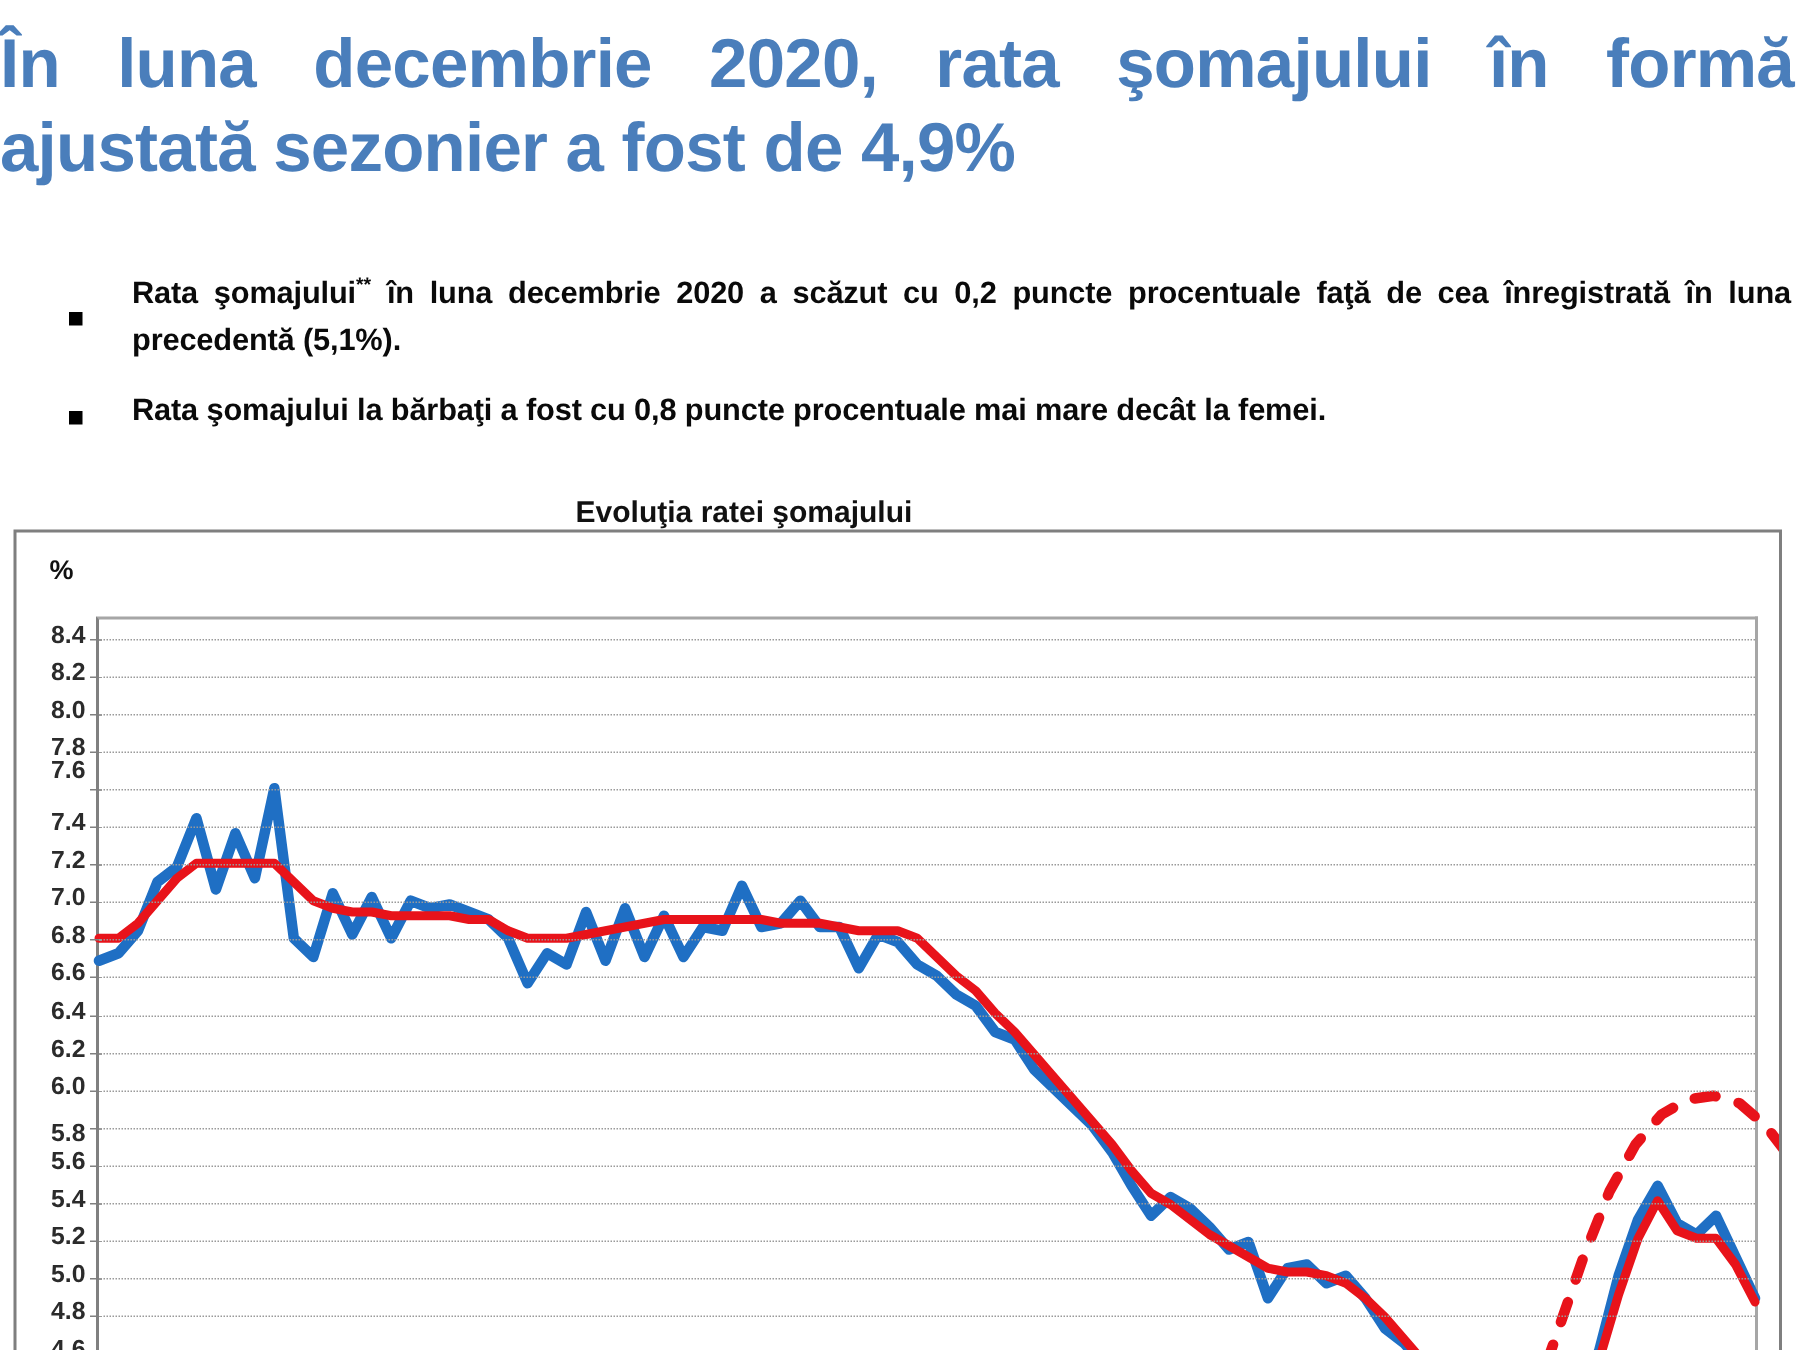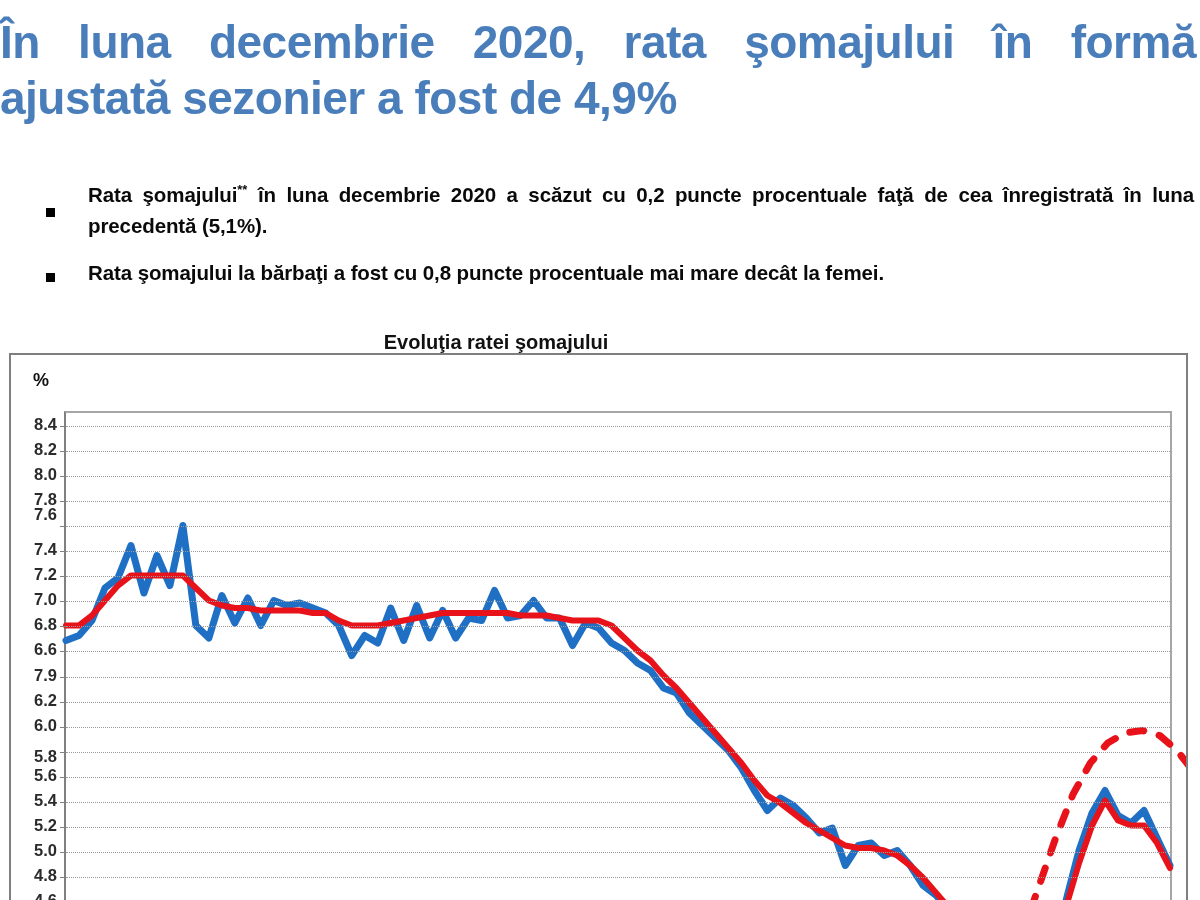--- a/index.html
+++ b/index.html
@@ -183,21 +183,21 @@
       <div class="ytick-label" style="top: 68.55px;">8.4</div>
       <div class="ytick-label" style="top: 93.65px;">8.2</div>
       <div class="ytick-label" style="top: 118.75px;">8.0</div>
       <div class="ytick-label" style="top: 143.85px;">7.8</div>
       <div class="ytick-label" style="top: 159px; text-align: center;">7.6</div>
       <div class="ytick-label" style="top: 194.05px;">7.4</div>
       <div class="ytick-label" style="top: 219.15px; margin-left: 25px;">7.2</div>
       <div class="ytick-label" style="top: 244.25px;">7.0</div>
       <div class="ytick-label" style="top: 269.35px;">6.8</div>
       <div class="ytick-label" style="top: 294.45px;">6.6</div>
-      <div class="ytick-label" style="top: 319.55px;">7.9</div>
+      <div class="ytick-label" style="top: 319.55px;">6.4</div>
       <div class="ytick-label" style="top: 344.65px;">6.2</div>
       <div class="ytick-label" style="top: 369.75px;">6.0</div>
       <div class="ytick-label" style="top: 401px;">5.8</div>
       <div class="ytick-label" style="top: 419.95px;">5.6</div>
       <div class="ytick-label" style="top: 445.05px;">5.4</div>
       <div class="ytick-label" style="top: 470.15px;">5.2</div>
       <div class="ytick-label" style="top: 495.25px;">5.0</div>
       <div class="ytick-label" style="top: 520.35px;">4.8</div>
       <div class="ytick-label" style="top: 545.45px;">4.6</div>
     </div>

